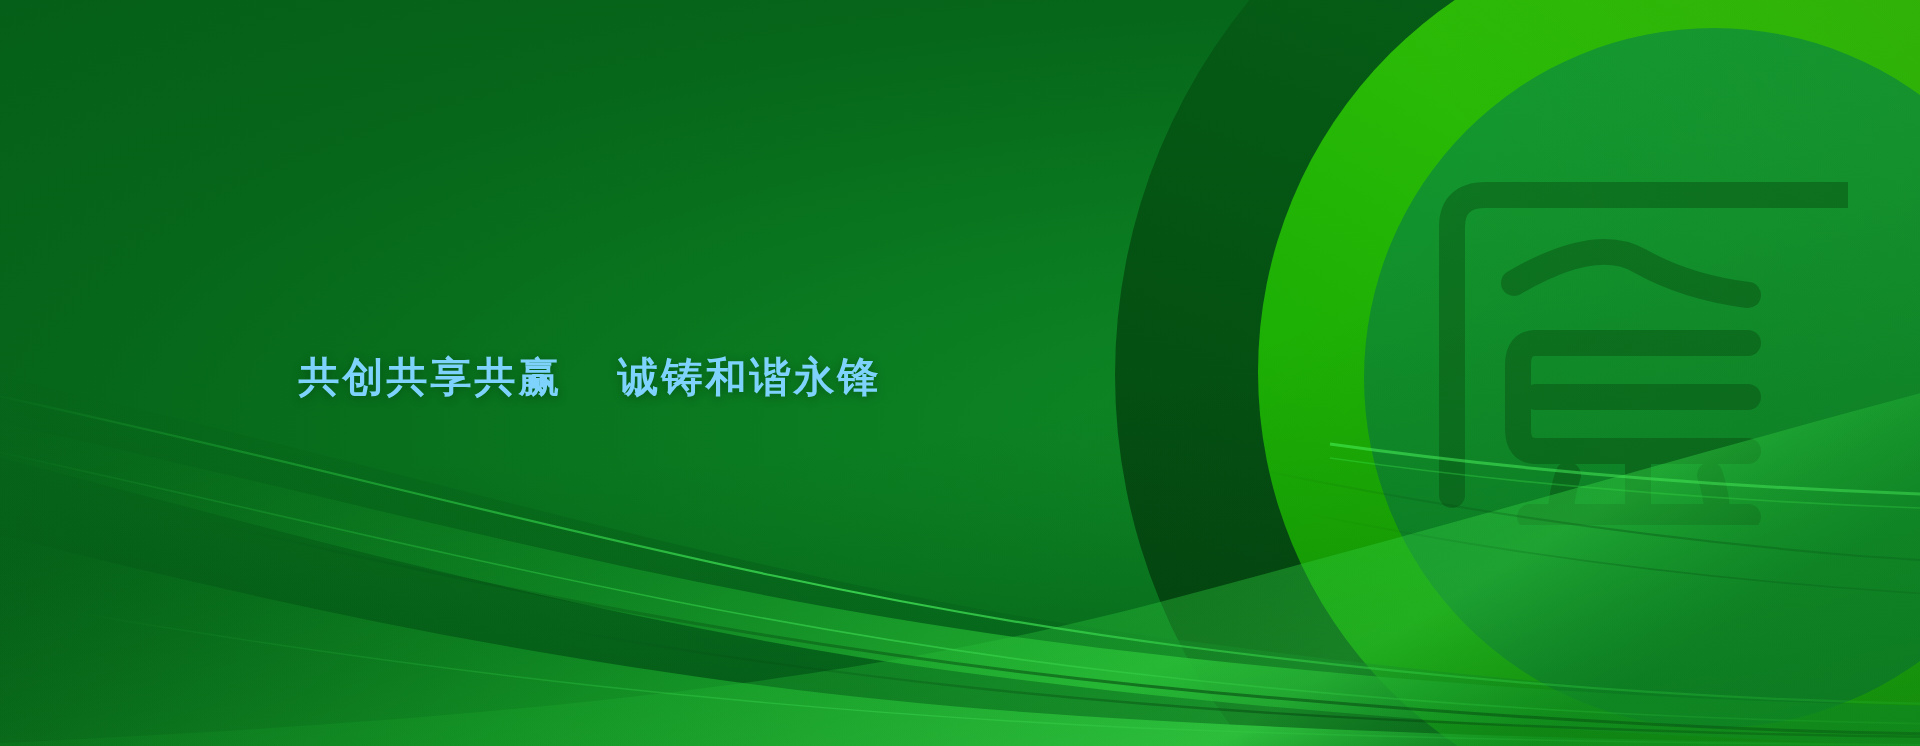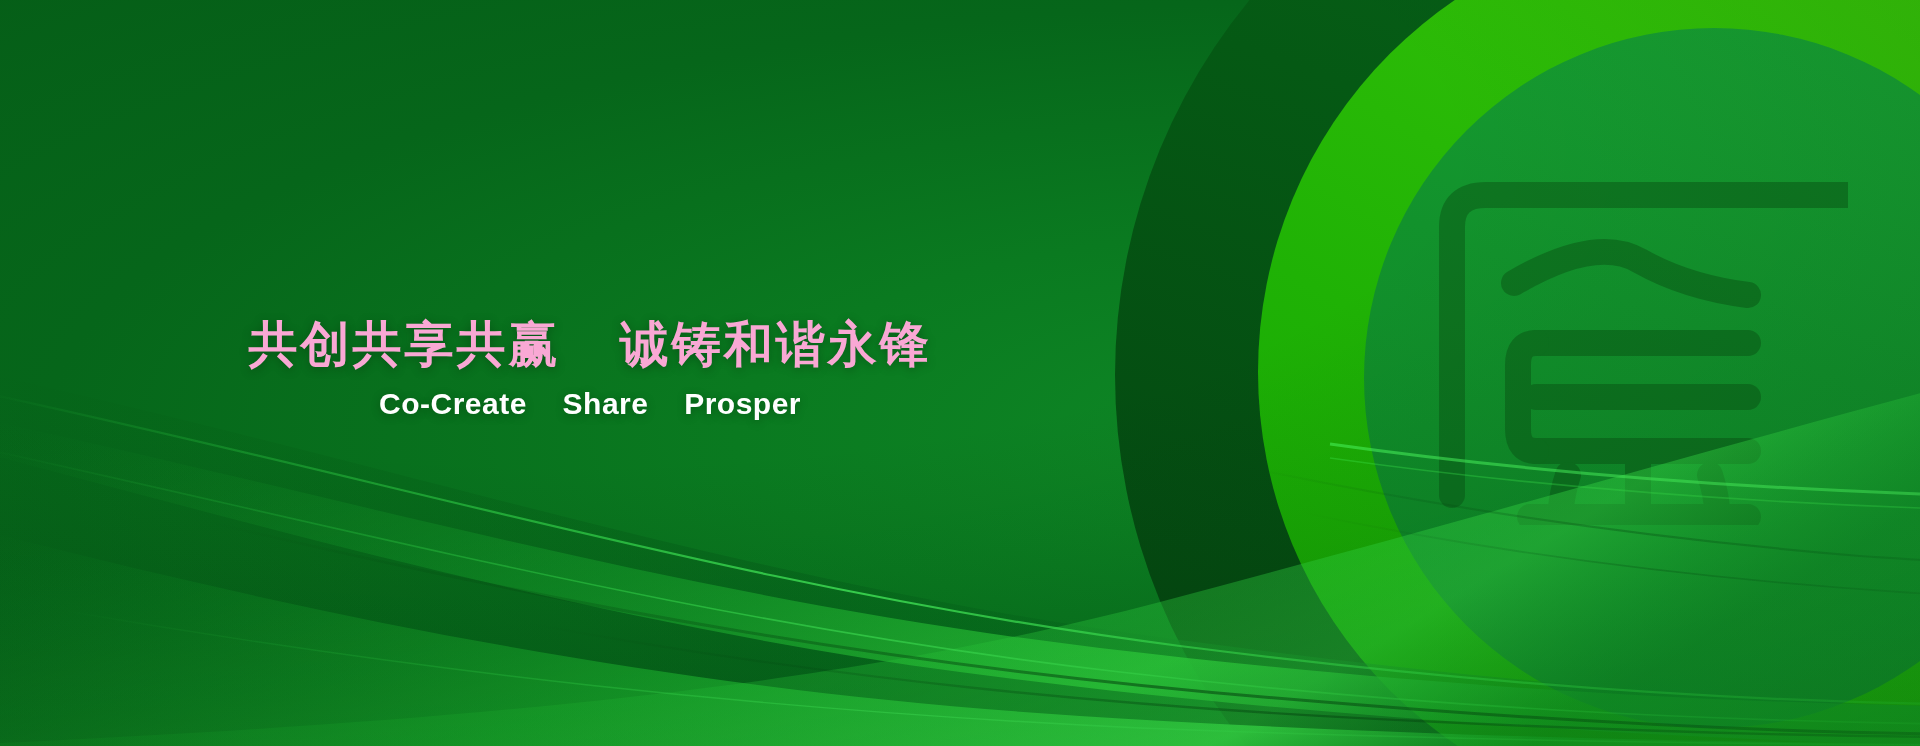--- a/index.html
+++ b/index.html
@@ -75,27 +75,28 @@
   
   .text-block {
     position: absolute;
     left: 0;
     top: 316px;
     width: 1180px;
     text-align: center;
     z-index: 12;
   }
   .headline-cn {
-    color: #f9a8d4;
-    font-size: 49px;
+    color: #7dd3fc;
+    font-size: 41px;
     font-weight: 700;
     letter-spacing: 3px;
     line-height: 1.18;
     white-space: nowrap;
     text-shadow: 0 2px 10px rgba(0,50,10,0.45);
+    margin-top: 37px;
   }
   .headline-gap {
     display: inline-block;
     width: 26px;
   }
   .sub-en {
     margin-top: 13px;
     color: #ffffff;
     font-size: 30px;
     font-weight: 700;
@@ -199,22 +200,15 @@
   </div>
 
   <div class="bg-vignette"></div>
 
   <div class="text-block">
     <div class="headline-cn">
       <span>共创共享共赢</span>
       <span class="headline-gap"></span>
       <span>诚铸和谐永锋</span>
     </div>
-    <div class="sub-en">
-      <span>Co-Create</span>
-      <span class="sub-gap"></span>
-      <span>Share</span>
-      <span class="sub-gap"></span>
-      <span>Prosper</span>
-    </div>
   </div>
 
 </div>
 
 </body></html>

